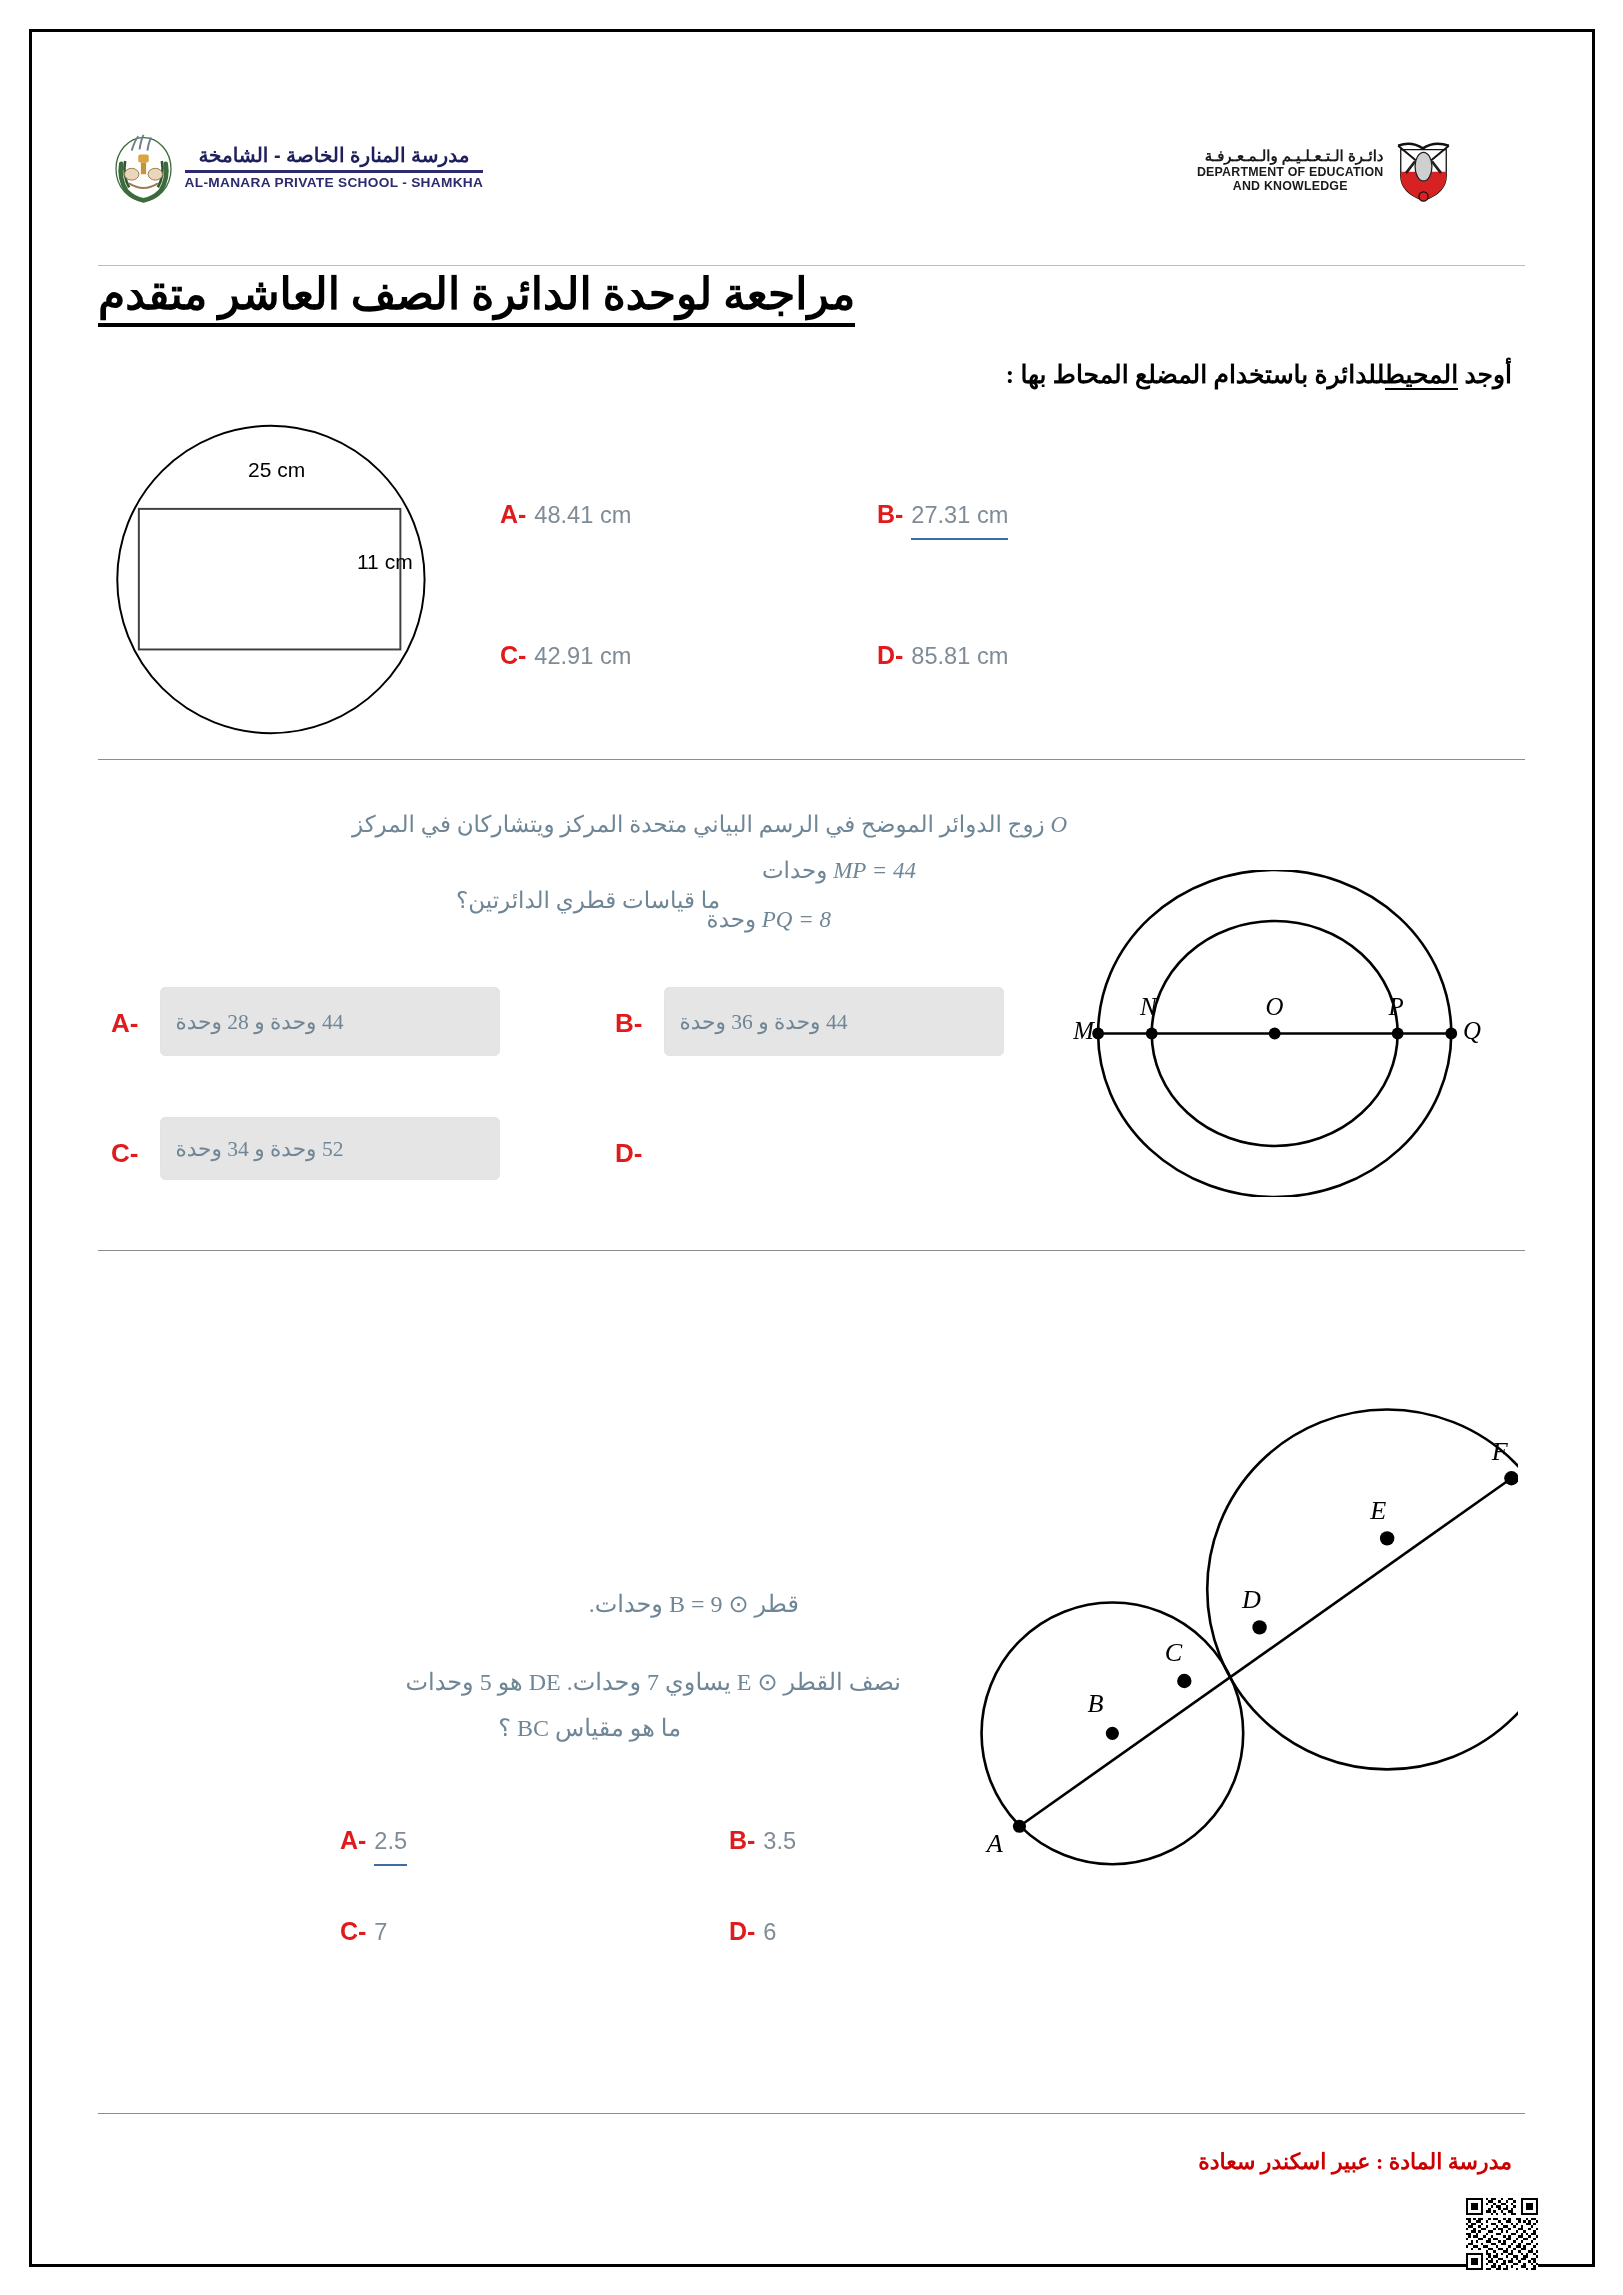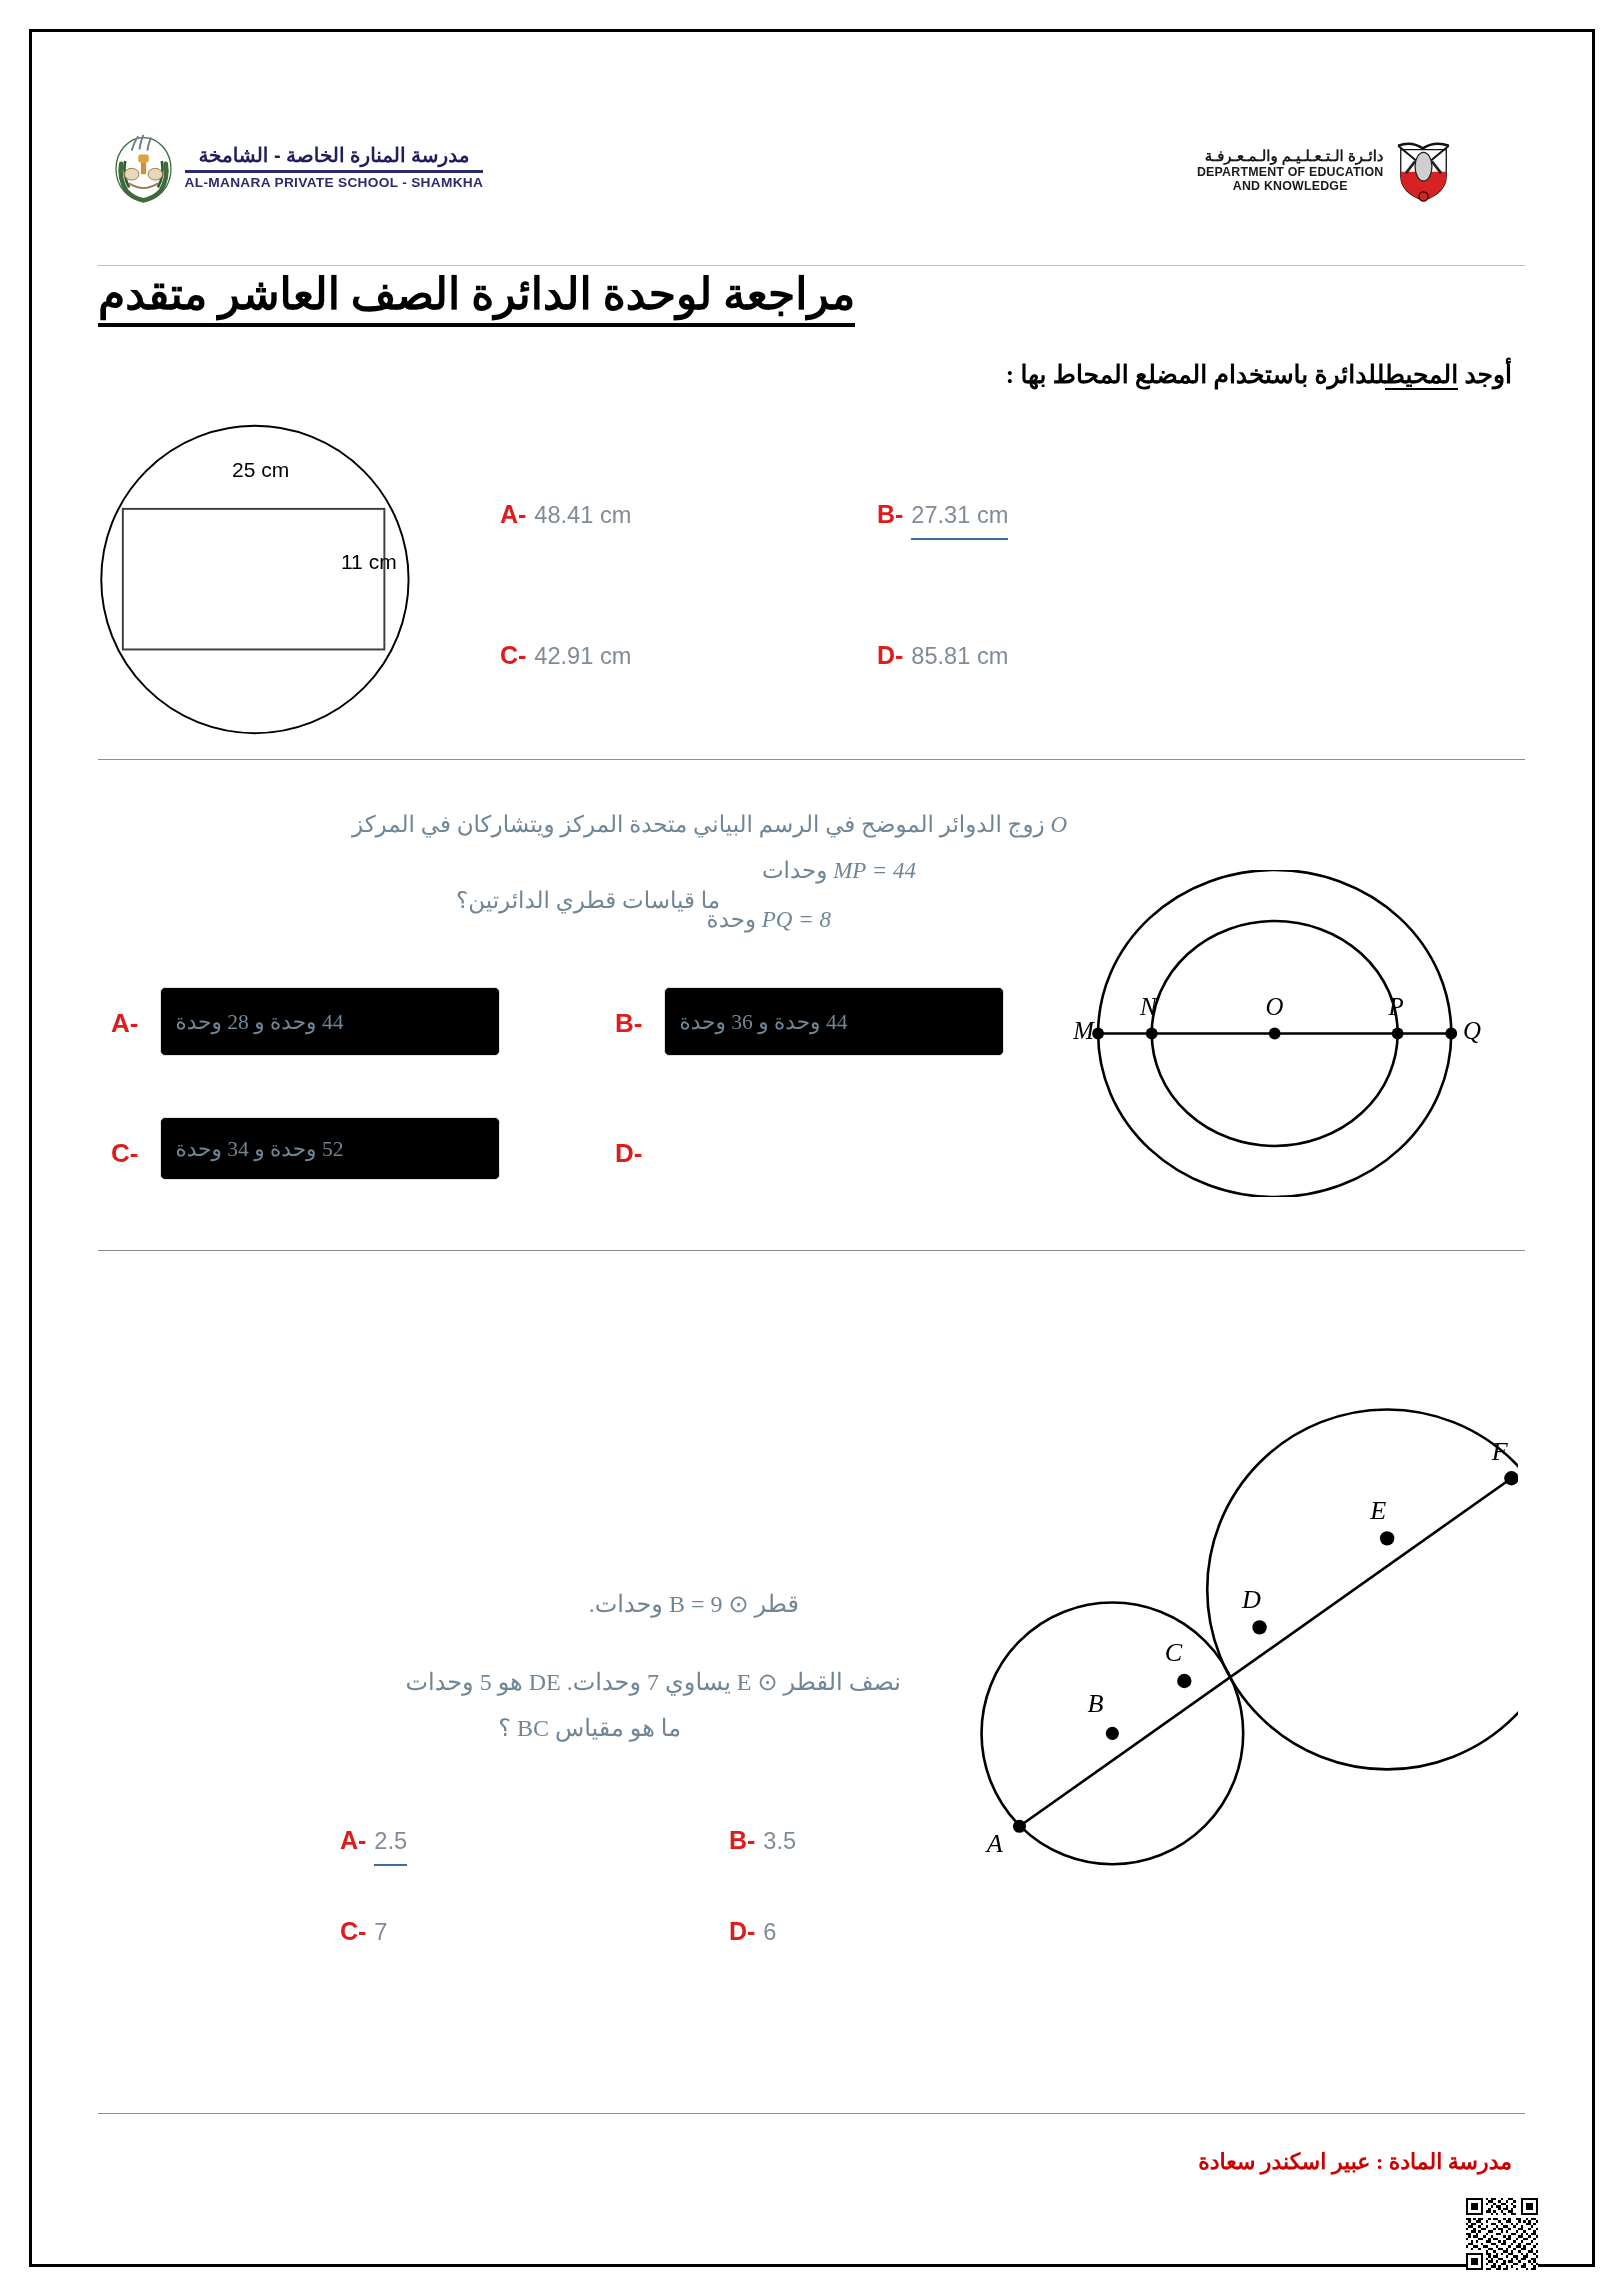--- a/index.html
+++ b/index.html
@@ -148,21 +148,21 @@
     font-size: 25px;
     font-weight: bold;
     color: #000;
     font-family: "Liberation Serif", serif;
     white-space: nowrap;
   }
   .q1-prompt .ul { border-bottom: 2.6px solid #000; }
 
   .q1-figure {
     position: absolute;
-    left: 0px;
+    left: 16px;
     top: 321px;
     width: 340px;
     height: 321px;
     text-decoration: underline;
   }
   .lbl-25 {
     position: absolute;
     left: 134px;
     top: 39px;
     font-size: 21px;
@@ -242,21 +242,21 @@
   }
   .mono-italic {
     font-family: "Liberation Serif", serif;
     font-style: italic;
   }
 
   .ans-box {
     position: absolute;
     border: 1.3px solid #e3e3e3;
     border-radius: 5.2px;
-    background: #000000;
+    background: #e5e5e5;
     box-sizing: border-box;
     display: flex;
     align-items: center;
     justify-content: flex-end;
     padding: 0 14.4px;
     direction: rtl;
   }
   .ans-box .txt {
     font-size: 21.6px;
     color: #6f8696;

